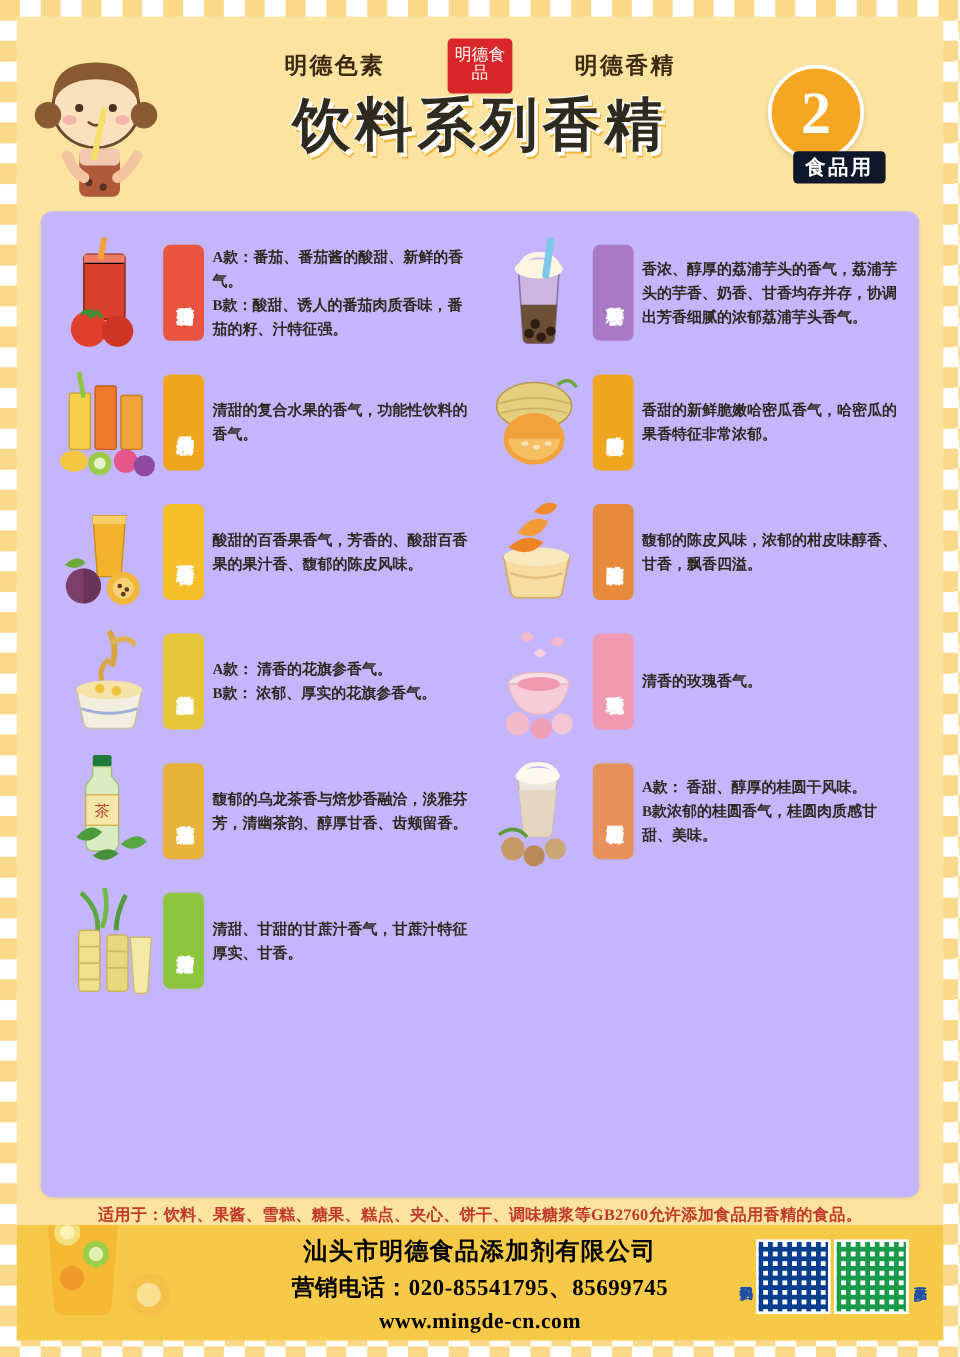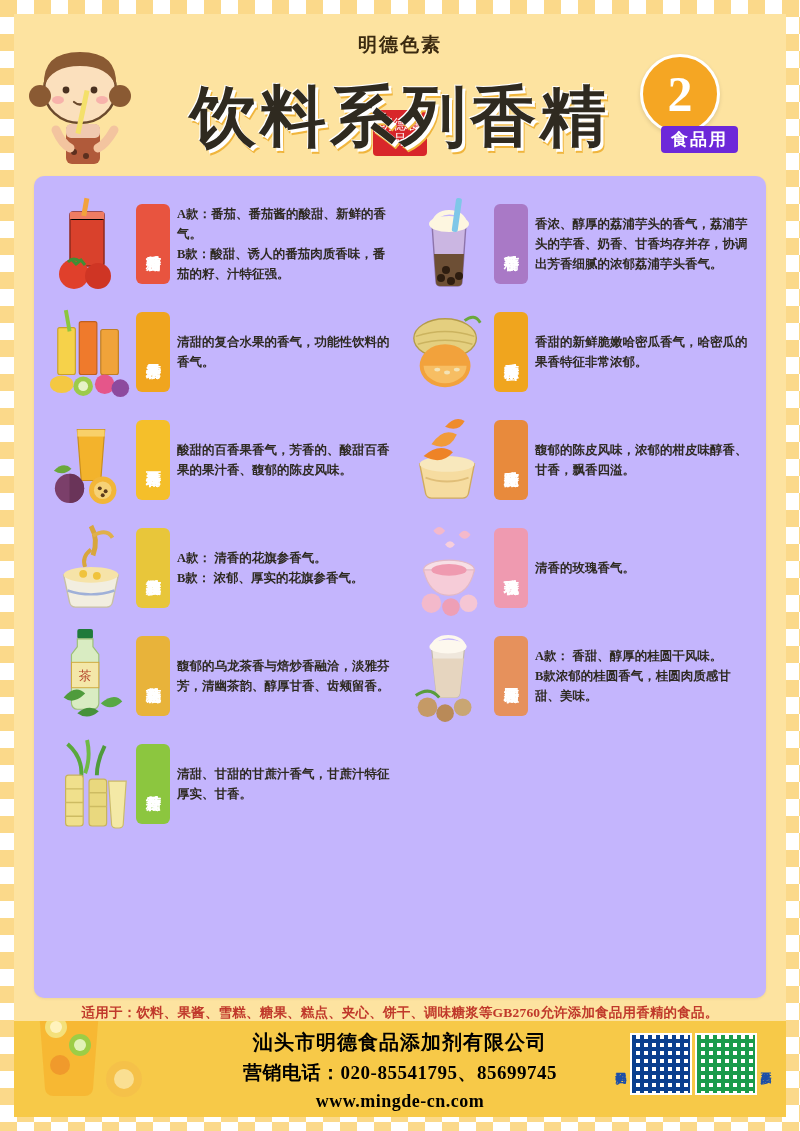--- a/index.html
+++ b/index.html
@@ -40,21 +40,20 @@
     top: 14px; left: 14px; right: 14px;
     height: 160px;
   }
   .brand-row {
     position: absolute;
     top: 18px; left: 0; right: 0;
     display: flex;
     justify-content: center;
     align-items: center;
     gap: 52px;
-    flex-direction: column;
   }
   .brand-text {
     font-size: 19px;
     color: #3b2a10;
     letter-spacing: 2px;
     font-family: "Liberation Serif", serif;
     font-weight: bold;
   }
   .logo-box {
     width: 54px; height: 46px;
@@ -73,21 +72,21 @@
   .title-row {
     position: absolute;
     top: 58px;
     left: 0; right: 0;
     text-align: center;
   }
   .main-title {
     display: inline-block;
     font-family: Liberation Sans, sans-serif;
     font-weight: bold;
-    font-size: 66px;
+    font-size: 48px;
     letter-spacing: 4px;
     color: #2f2a20;
     text-shadow:
       3px 3px 0 #ffffff,
       -1px -1px 0 #ffffff,
       4px 5px 0 #f0b53d;
   }
   .badge-2 {
     position: absolute;
     right: 66px; top: 40px;
@@ -98,21 +97,21 @@
     color: #fff;
     font-size: 50px;
     font-weight: bold;
     font-family: "Liberation Serif", serif;
     display: flex; align-items: center; justify-content: center;
     box-shadow: 0 2px 4px rgba(0,0,0,.12);
   }
   .badge-sub {
     position: absolute;
     right: 48px; top: 112px;
-    background: #6d28d9;
+    background: #0f172a;
     color: #fff;
     font-size: 17px;
     font-weight: bold;
     padding: 2px 10px;
     border-radius: 4px;
     letter-spacing: 2px;
     font-family: "Liberation Serif", serif;
   }
 
   

